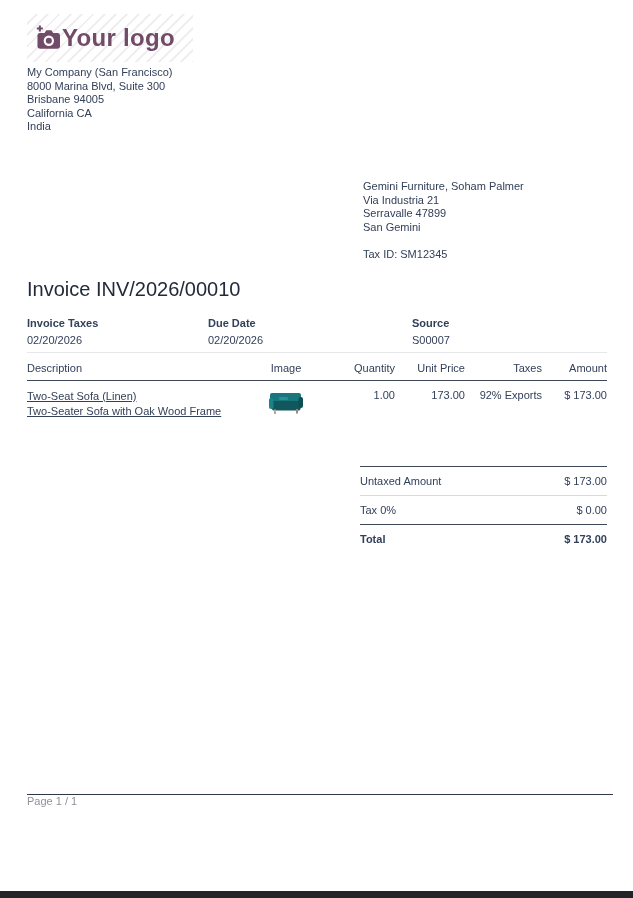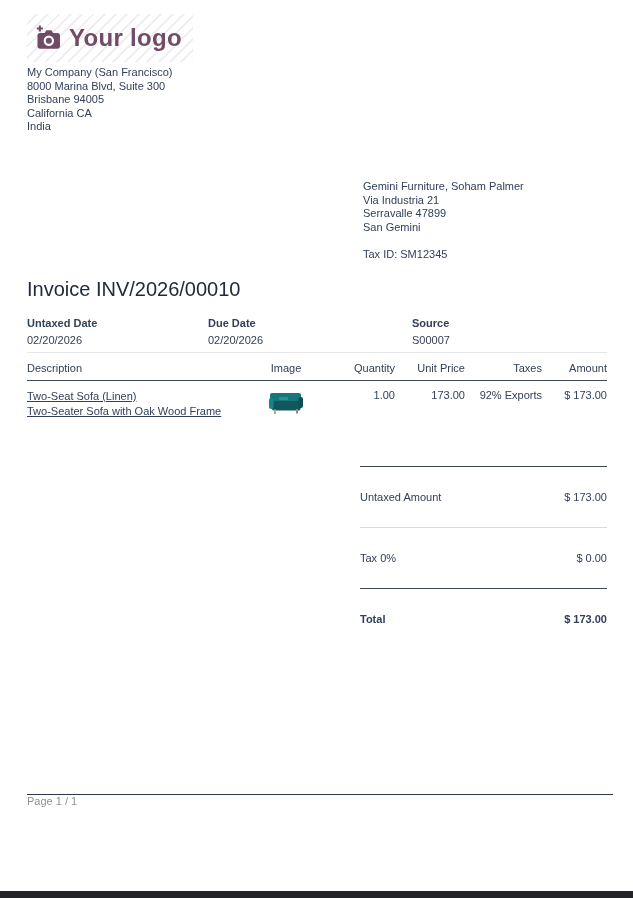--- a/index.html
+++ b/index.html
@@ -17,21 +17,21 @@
     overflow: hidden;
   }
 
   
   .logo-wrap {
     position: absolute;
     left: 27px; top: 14px;
     width: 166px; height: 48px;
     display: flex;
     align-items: center;
-    gap: 7px;
+    gap: 0;
     padding-left: 8px;
     background: repeating-linear-gradient(135deg, #ffffff 0px, #ffffff 6px, #f1eef1 6px, #f1eef1 8px);
   }
   .logo-text {
     font-size: 24px;
     font-weight: bold;
     color: #714B67;
     letter-spacing: 0.3px;
     white-space: nowrap;
   }
@@ -101,21 +101,21 @@
   
   .totals {
     position: absolute;
     left: 360px; top: 466px;
     width: 247px;
     font-size: 11px;
   }
   .totals-row {
     display: flex;
     justify-content: space-between;
-    padding: 24px 0;
+    padding: 8px 0;
     align-items: flex-end;
   }
   .totals-row.first { border-top: 1.6px solid #3D4757; }
   .totals-row.mid   { border-top: 1px solid #d7d9dc; }
   .totals-row.grand { border-top: 1.6px solid #3D4757; font-weight: bold; }
 
   
   .footer {
     position: absolute;
     left: 27px; right: 20px; top: 794px;
@@ -163,21 +163,21 @@
     <div>Gemini Furniture, Soham Palmer</div>
     <div>Via Industria 21</div>
     <div>Serravalle 47899</div>
     <div>San Gemini</div>
     <div class="tax-id-line">Tax ID: SM12345</div>
   </div>
 
   <div class="doc-title">Invoice INV/2026/00010</div>
 
   <div class="info-field f0">
-    <div class="lbl">Untaxed Date</div>
+    <div class="lbl">Invoice Taxes</div>
     <div>02/20/2026</div>
   </div>
   <div class="info-field f1">
     <div class="lbl">Due Date</div>
     <div>02/20/2026</div>
   </div>
   <div class="info-field f2">
     <div class="lbl">Source</div>
     <div>S00007</div>
   </div>

